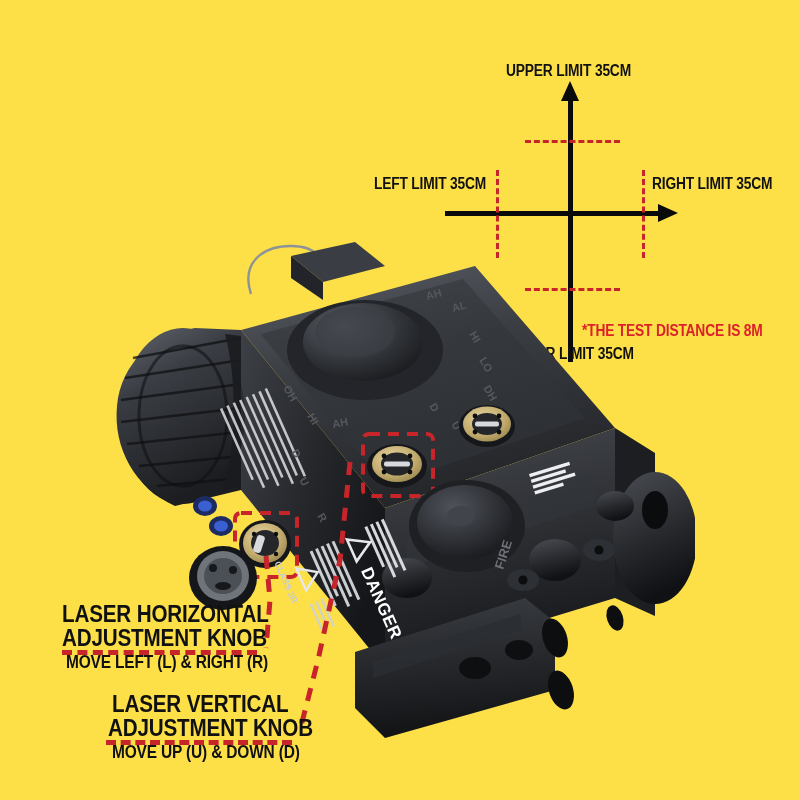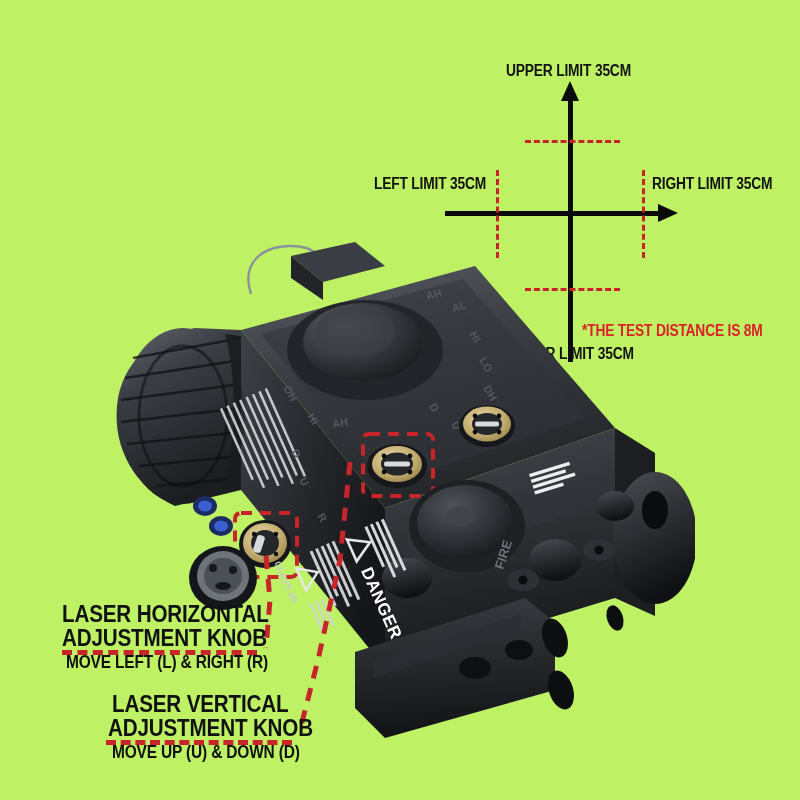--- a/index.html
+++ b/index.html
@@ -2,21 +2,21 @@
 <html><head>
 <meta charset="utf-8">
 <style>
   * { margin:0; padding:0; box-sizing:border-box; }
   html, body {
     width:800px; height:800px;
     background:#ffffff;
     font-family:"Liberation Sans", sans-serif;
     overflow:hidden;
   }
-  #stage { position:relative; width:800px; height:800px; background:#bef264; }
+  #stage { position:relative; width:800px; height:800px; background:#fde047; }
 
   
   .lbl {
     position:absolute;
     font-family:"Liberation Sans", sans-serif;
     font-weight:bold;
     color:#111111;
     letter-spacing:-0.2px;
     white-space:nowrap;
     transform-origin:left top;

